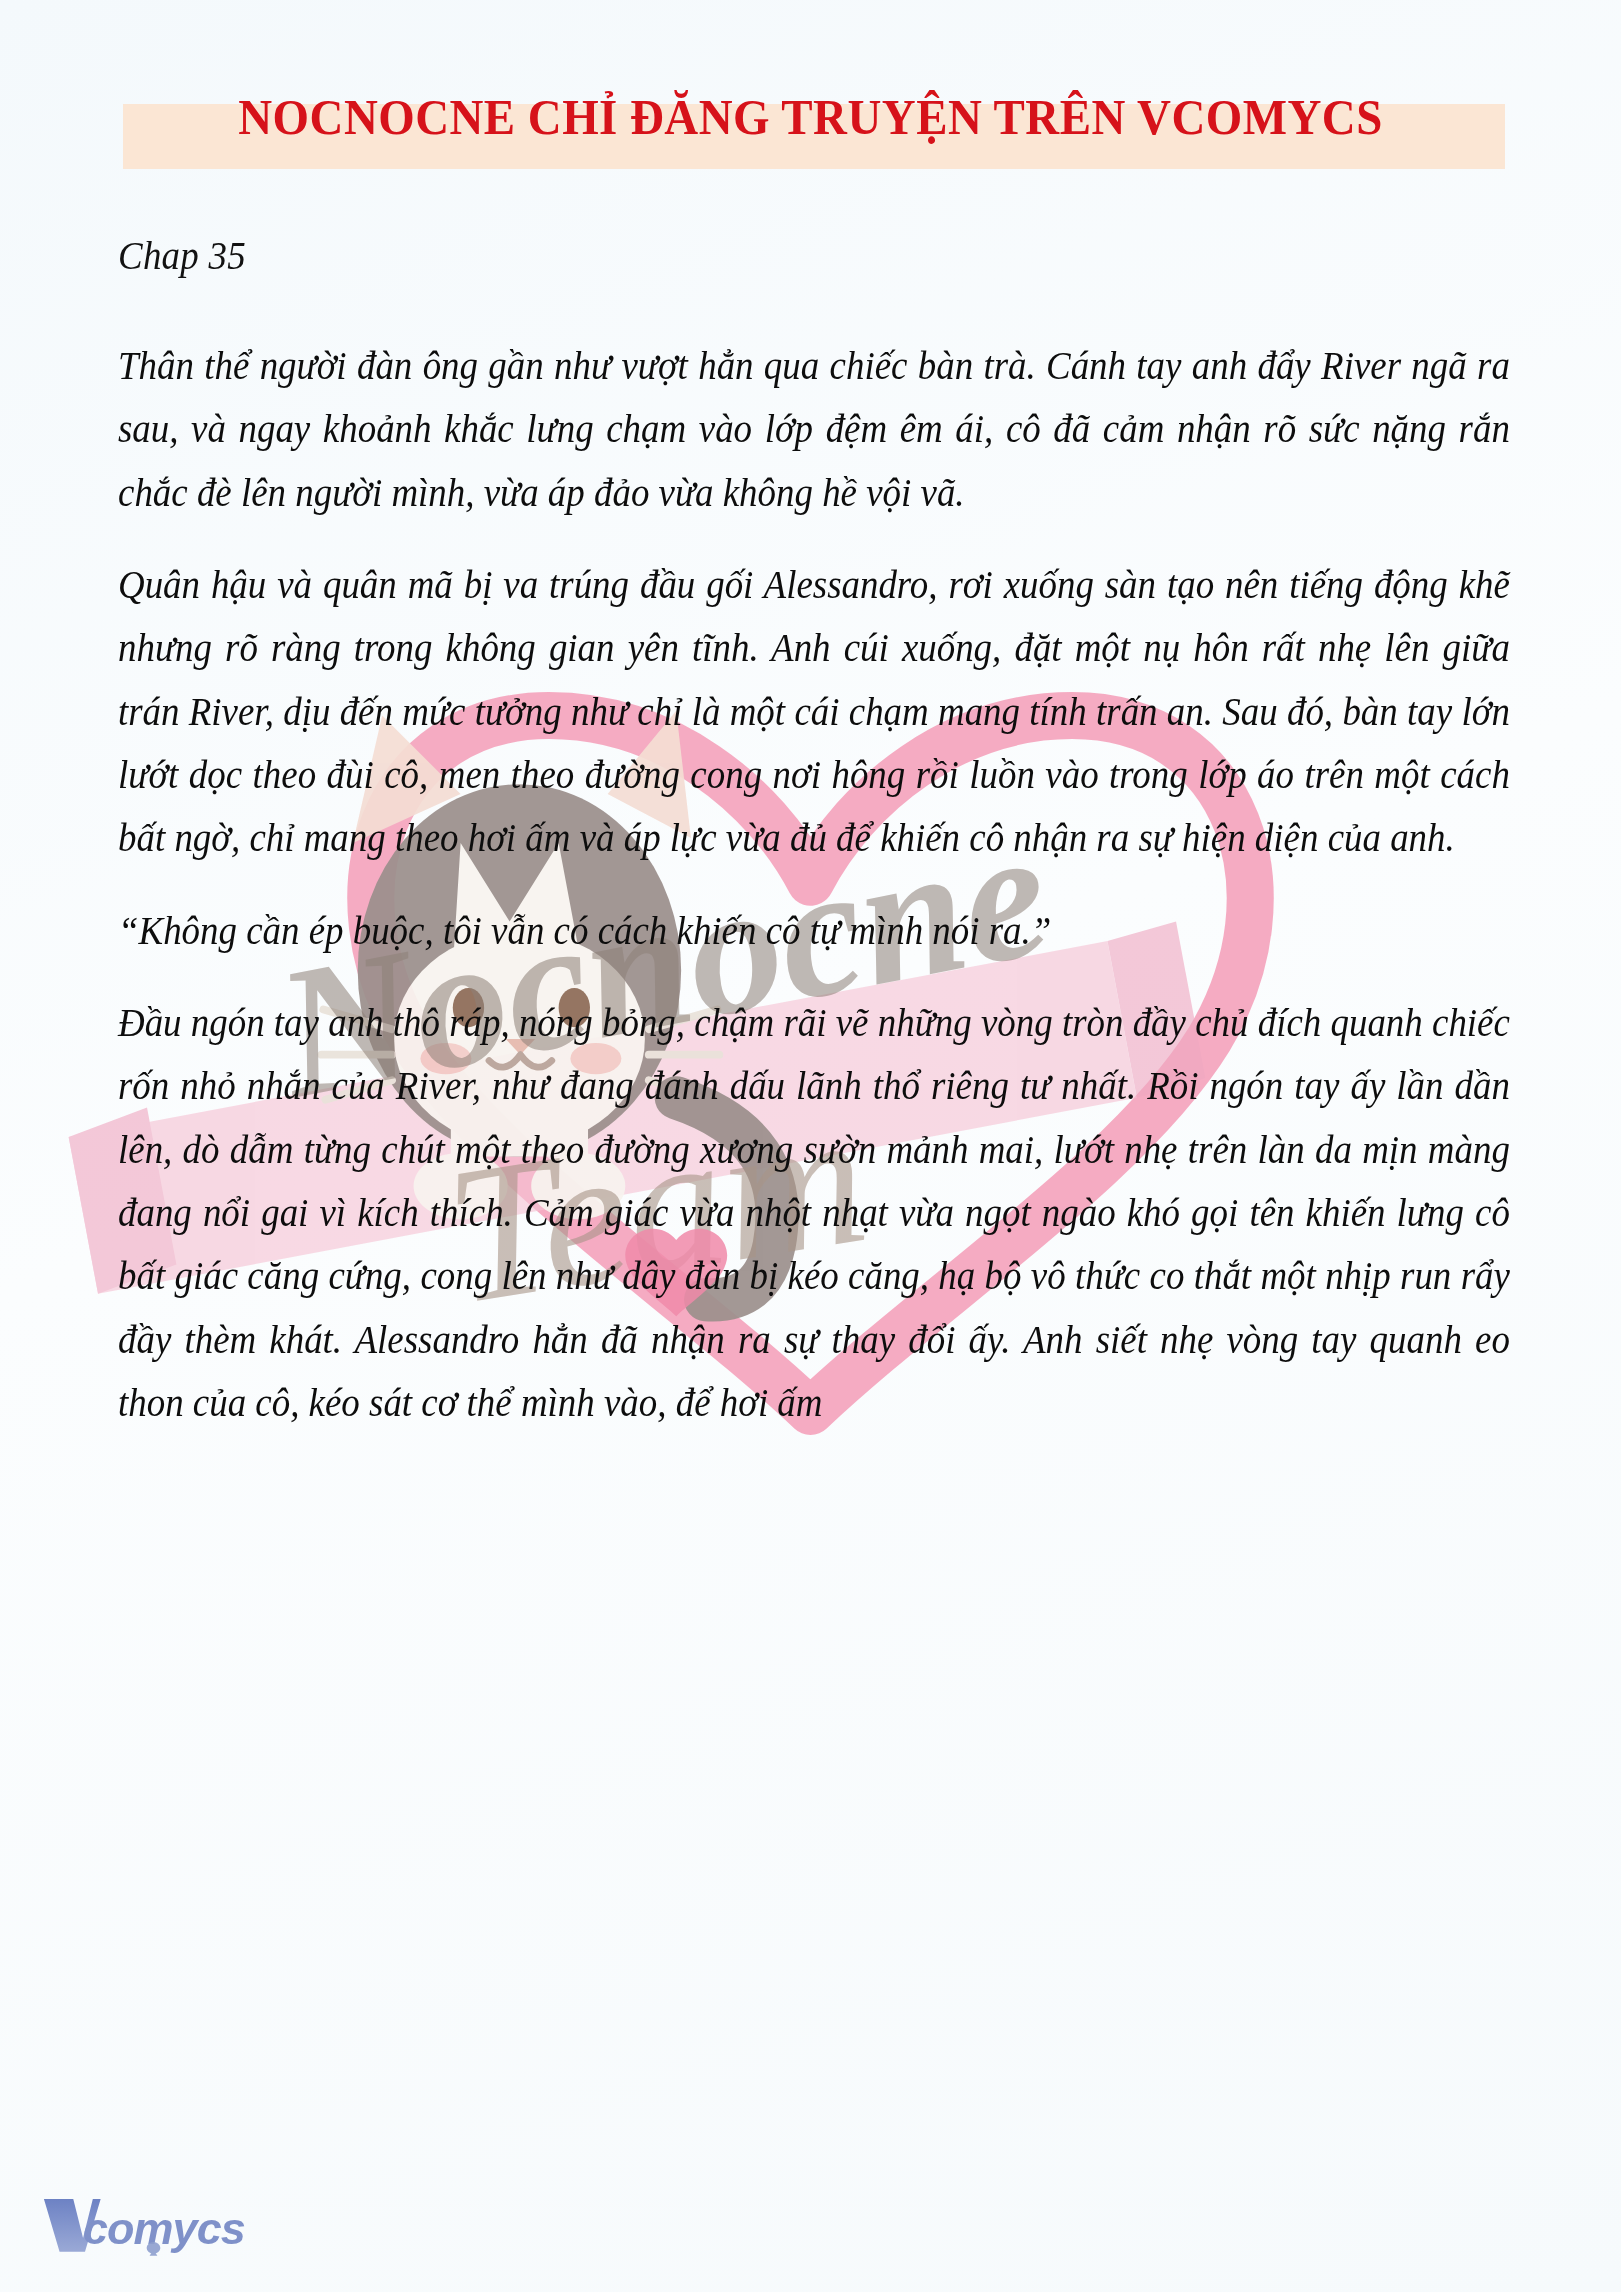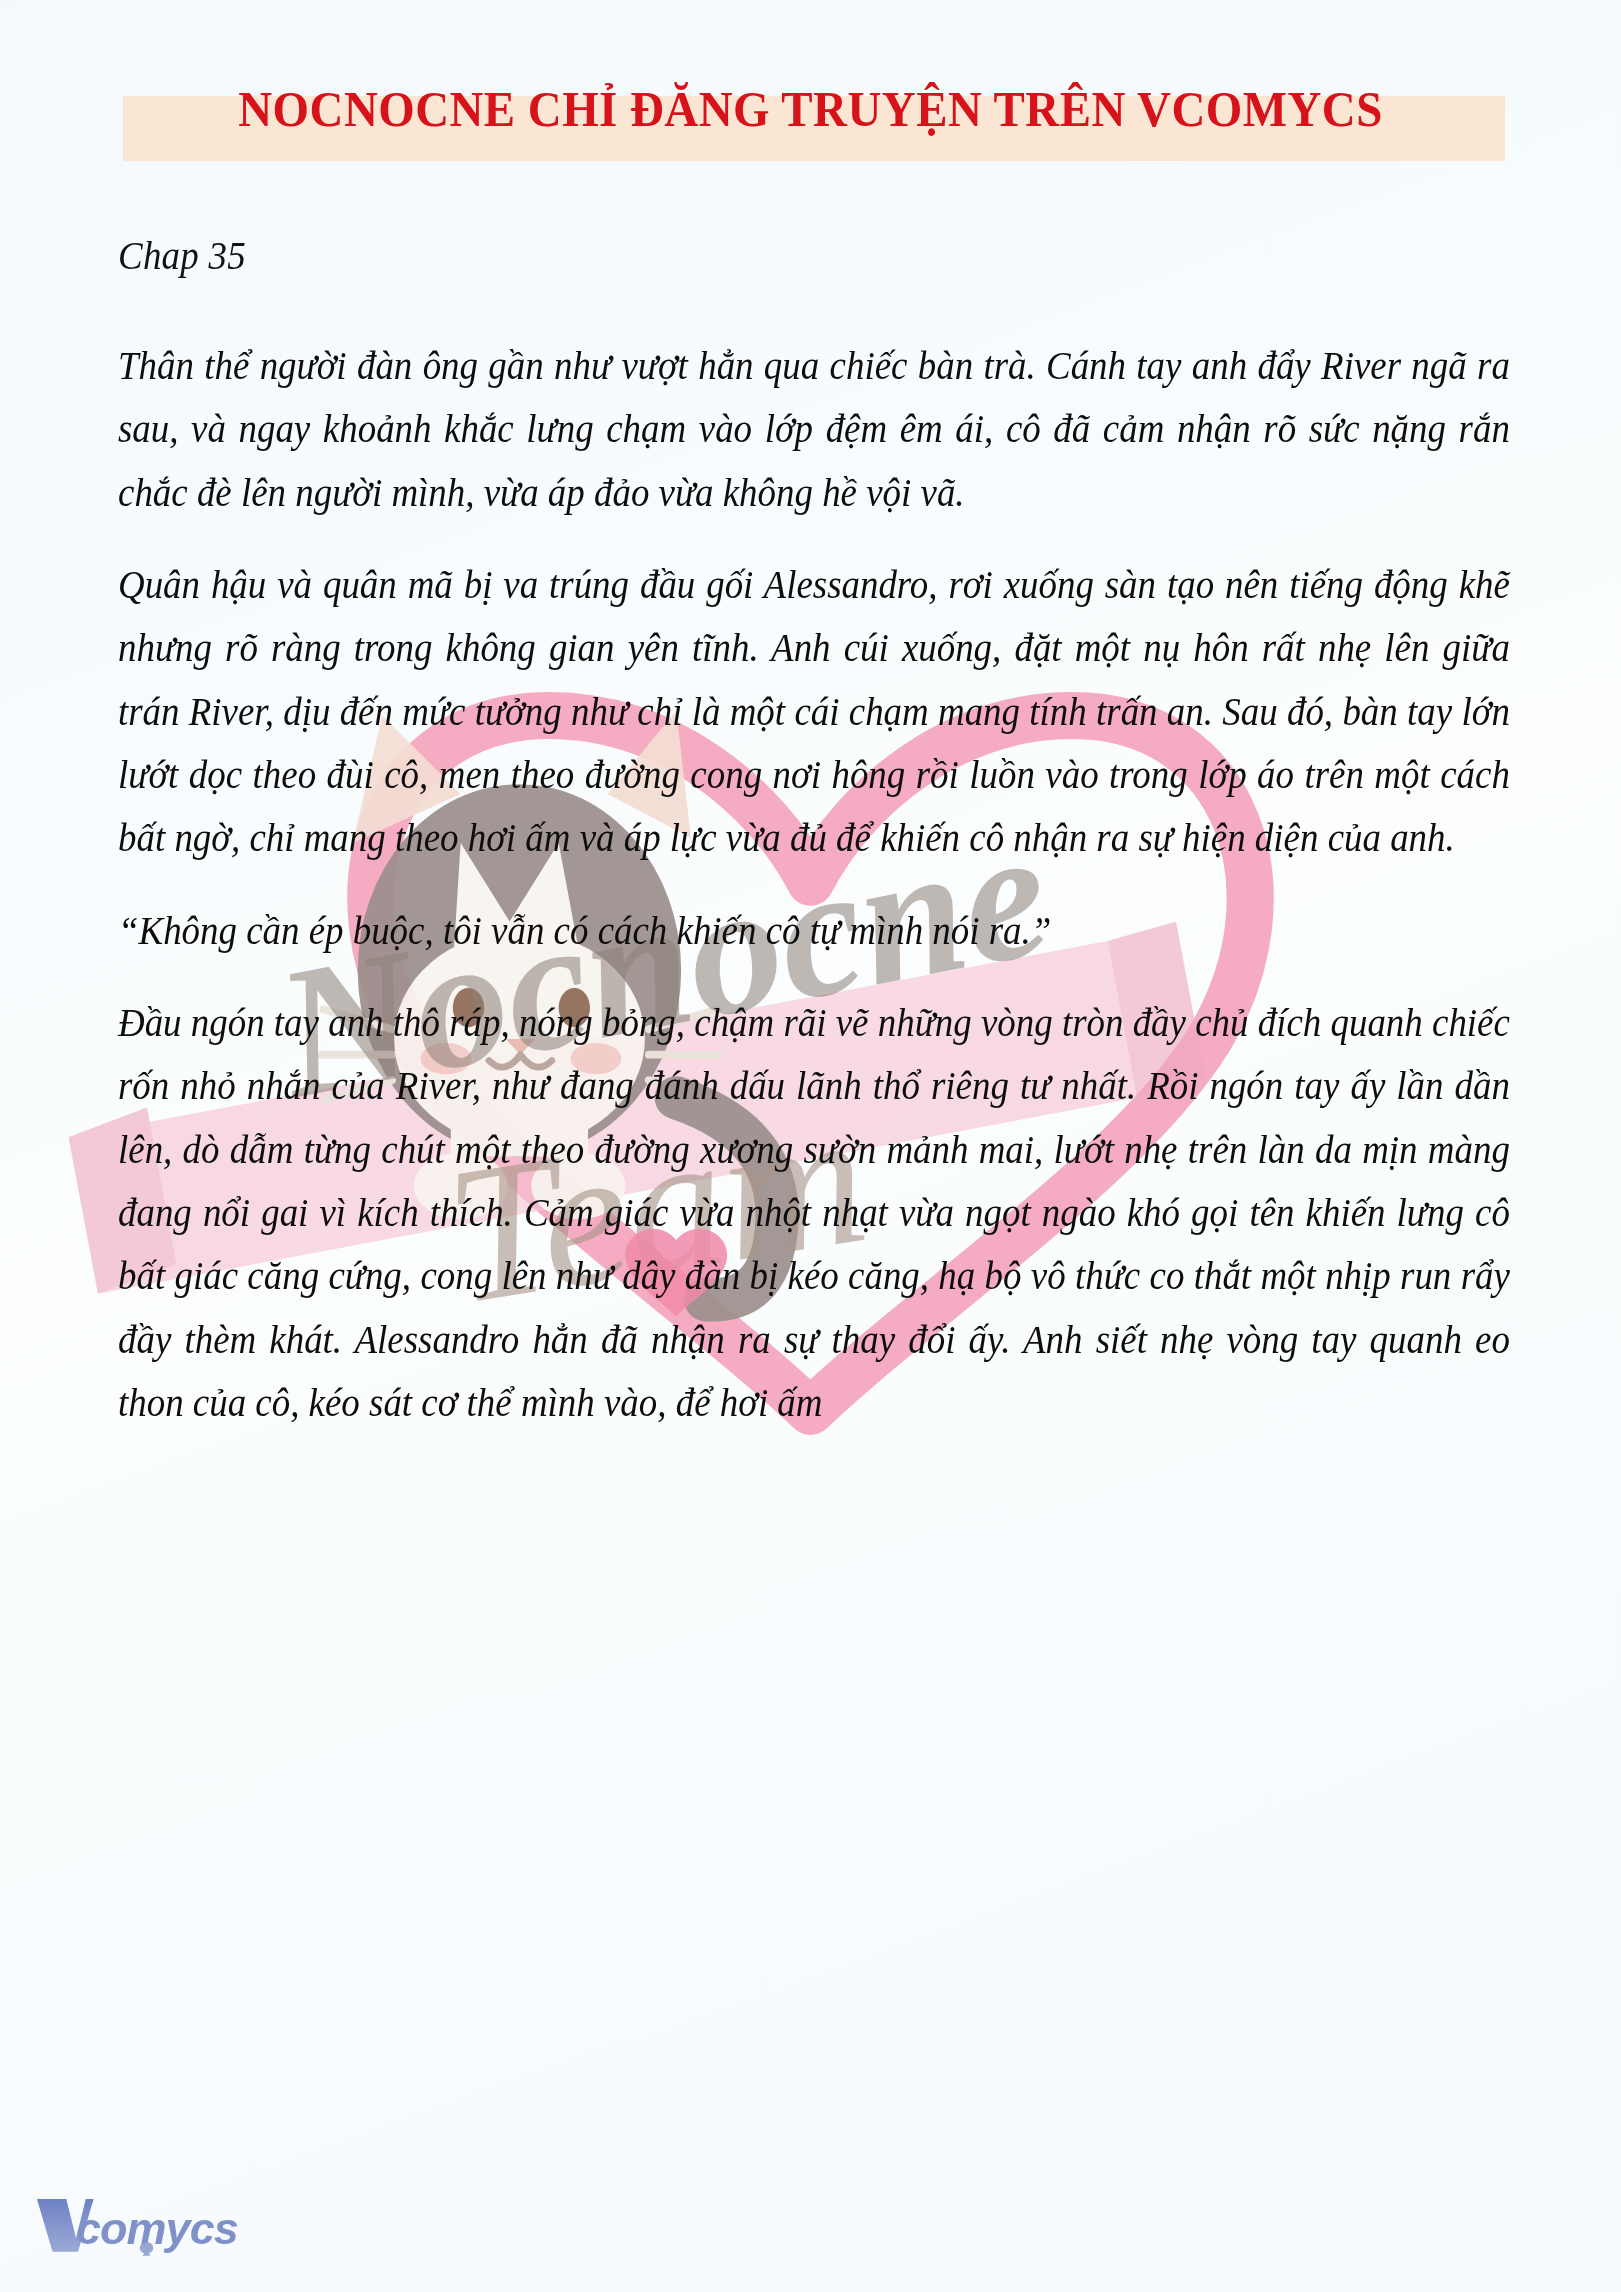--- a/index.html
+++ b/index.html
@@ -33,21 +33,21 @@
     height: 980px;
     z-index: 1;
     pointer-events: none;
   }
   #watermark svg { display: block; width: 100%; height: 100%; }
 
   
   .header-wrap {
     position: absolute;
     left: 0;
-    top: 4px;
+    top: 12px;
     width: 1621px;
     height: 216px;
     z-index: 3;
   }
   .header-highlight {
     position: absolute;
     left: 123px;
     top: 92px;
     width: 1382px;
     height: 65px;
@@ -100,21 +100,21 @@
     transform: scaleX(0.9);
     transform-origin: left top;
     width: 111.1%;
     letter-spacing: 0px;
   }
   .para:last-child { margin-bottom: 0; }
 
   
   #logo {
     position: absolute;
-    left: 33px;
+    left: 40px;
     bottom: 37px;
     width: 225px;
     height: 71px;
     z-index: 5;
     text-align: center;
   }
   #logo svg { display: block; width: 100%; height: 100%; }
   .logo-text {
     font-family: "Liberation Sans", "DejaVu Sans", sans-serif;
     font-weight: bold;

